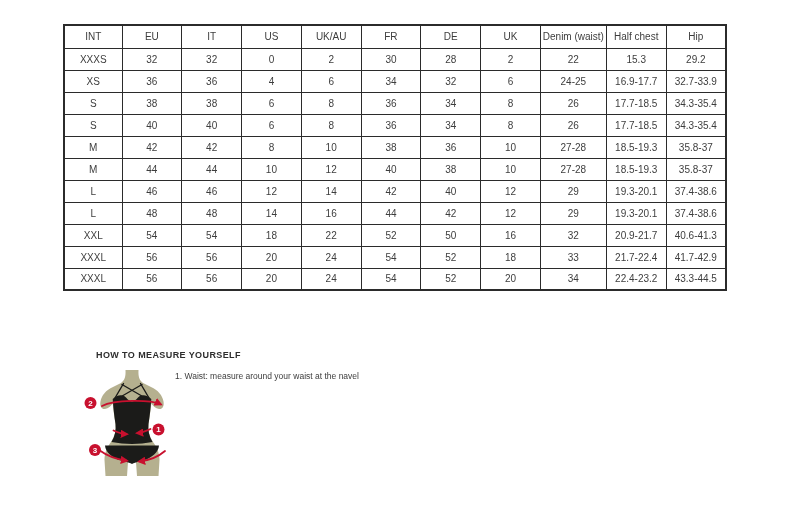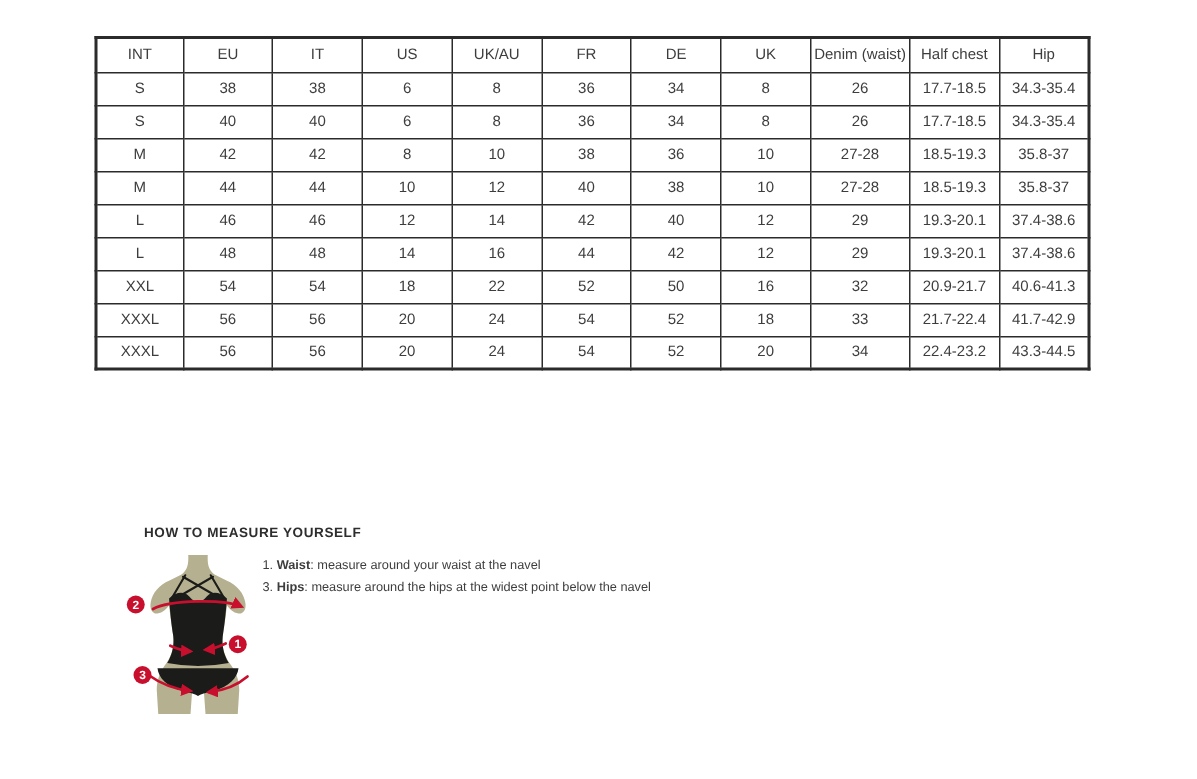--- a/index.html
+++ b/index.html
@@ -44,21 +44,21 @@
     position: absolute; left: 82px; top: 366px;
     width: 100px; height: 115px;
   }
   .measure-steps {
     position: absolute; left: 175px; top: 369px;
     list-style: none;
     font-size: 8.5px;
     color: var(--text, #3d3d3d);
   }
   .measure-steps li { line-height: 15.2px; white-space: nowrap; }
-  .measure-steps b { font-weight: 700; }
+  .measure-steps b { font-weight: 400; }
   .badge-num {
     font-family: "Liberation Sans", sans-serif;
     font-size: 8px; font-weight: 700;
   }
 </style>
 </head>
 <body>
 
 <table class="size-table">
   <colgroup>
@@ -83,20 +83,46 @@
         <th>UK/AU</th>
         <th>FR</th>
         <th>DE</th>
         <th>UK</th>
         <th>Denim (waist)</th>
         <th>Half chest</th>
         <th>Hip</th>
       </tr>
   </thead>
   <tbody>
+      <tr>
+        <td>XXXS</td>
+        <td>32</td>
+        <td>32</td>
+        <td>0</td>
+        <td>2</td>
+        <td>30</td>
+        <td>28</td>
+        <td>2</td>
+        <td>22</td>
+        <td>15.3</td>
+        <td>29.2</td>
+      </tr>
+      <tr>
+        <td>XS</td>
+        <td>36</td>
+        <td>36</td>
+        <td>4</td>
+        <td>6</td>
+        <td>34</td>
+        <td>32</td>
+        <td>6</td>
+        <td>24-25</td>
+        <td>16.9-17.7</td>
+        <td>32.7-33.9</td>
+      </tr>
       <tr>
         <td>S</td>
         <td>38</td>
         <td>38</td>
         <td>6</td>
         <td>8</td>
         <td>36</td>
         <td>34</td>
         <td>8</td>
         <td>26</td>
@@ -292,14 +318,13 @@
     <text class="badge-num" x="76.5" y="66.3" text-anchor="middle" fill="#ffffff">1</text>
   </g>
   <g>
     <circle cx="13" cy="84" r="6" fill="#c8102e"></circle>
     <text class="badge-num" x="13" y="86.8" text-anchor="middle" fill="#ffffff">3</text>
   </g>
 </svg>
 
 <ol class="measure-steps">
     <li>1. <b>Waist</b>: measure around your waist at the navel</li>
-    <li>3. <b>Hips</b>: measure around the hips at the widest point below the navel</li>
   </ol>
 
 </body></html>

